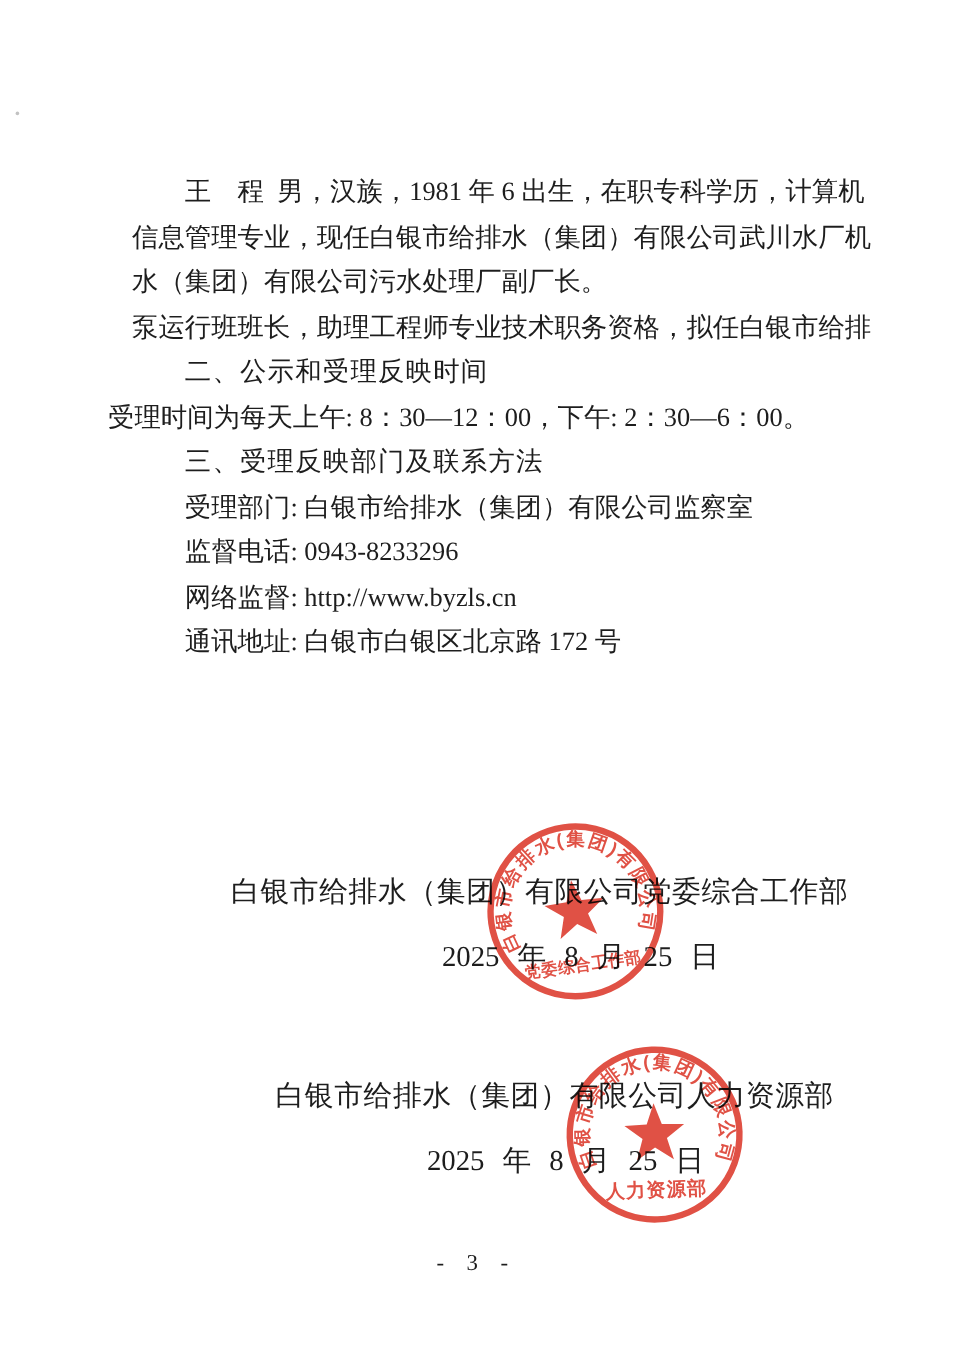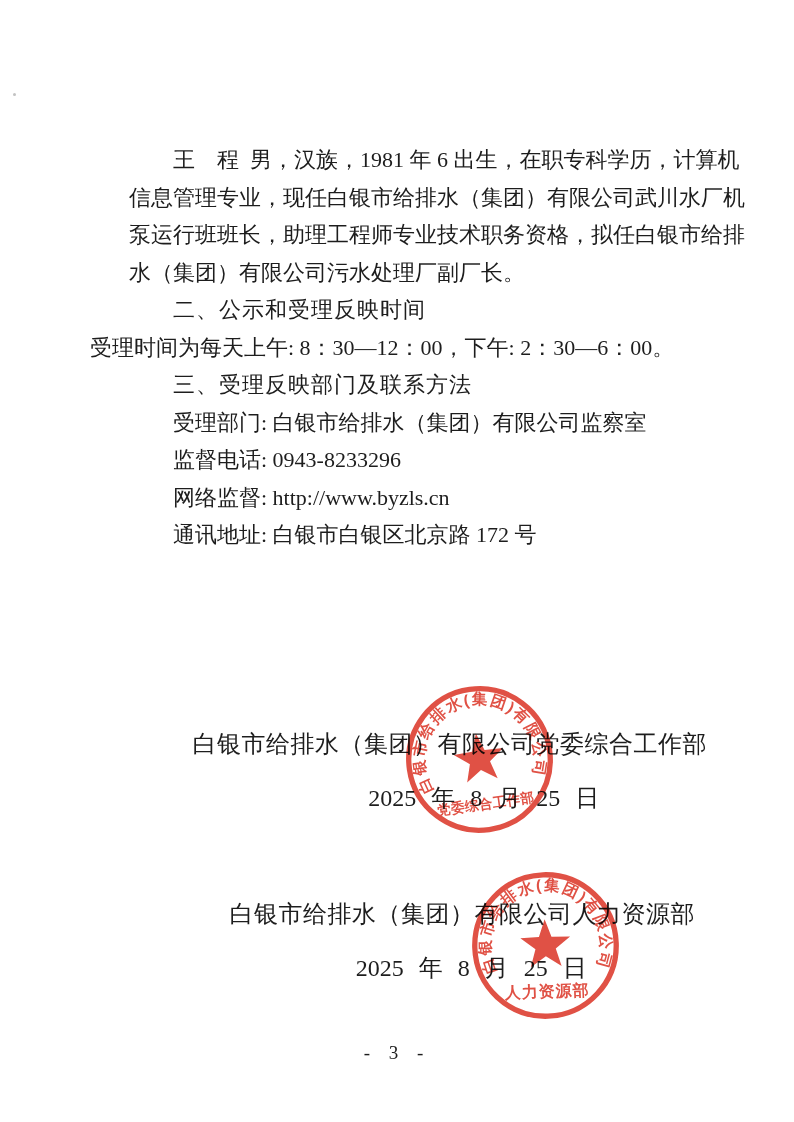--- a/index.html
+++ b/index.html
@@ -5,21 +5,21 @@
   html,body { margin:0; padding:0; background:#ffffff; }
   .page {
     position:relative; width:794px; height:1122px; background:#ffffff;
     font-family:"Liberation Serif","DejaVu Serif",serif;
     color:#1d1d1d; overflow:hidden;
   }
   .content {
     position:absolute; left:110px; top:141px; width:602px;
     font-size:22px; line-height:37.5px;
   }
-  .line { white-space:pre;margin-left:19px; }
+  .line { white-space:pre; }
   .indent { text-indent:44px; }
   .heading {
     font-family:"Liberation Sans","DejaVu Sans",sans-serif;
     font-weight:400; letter-spacing:1px;
   }
   .overfull { margin-left:-20px; }
 
   .sig { position:absolute; text-align:center; font-size:24px; line-height:26px; }
   .sig-1 { top:731px; right:87px; }
   .sig-2 { top:901px; right:99px; }
@@ -50,22 +50,22 @@
 </head>
 <body>
 
 <div class="page">
 
   <div class="speck speck-1"></div>
 
   <div class="content">
     <div class="line indent">王    程  男，汉族，1981 年 6 出生，在职专科学历，计算机</div>
     <div class="line">信息管理专业，现任白银市给排水（集团）有限公司武川水厂机</div>
+    <div class="line">水（集团）有限公司污水处理厂副厂长。</div>
     <div class="line">泵运行班班长，助理工程师专业技术职务资格，拟任白银市给排</div>
-    <div class="line">水（集团）有限公司污水处理厂副厂长。</div>
 
     <div class="line indent heading">二、公示和受理反映时间</div>
     <div class="line overfull">受理时间为每天上午: 8：30—12：00，下午: 2：30—6：00。</div>
 
     <div class="line indent heading">三、受理反映部门及联系方法</div>
     <div class="line indent">受理部门: 白银市给排水（集团）有限公司监察室</div>
     <div class="line indent">监督电话: 0943-8233296</div>
     <div class="line indent">网络监督: http://www.byzls.cn</div>
     <div class="line indent">通讯地址: 白银市白银区北京路 172 号</div>
   </div>

